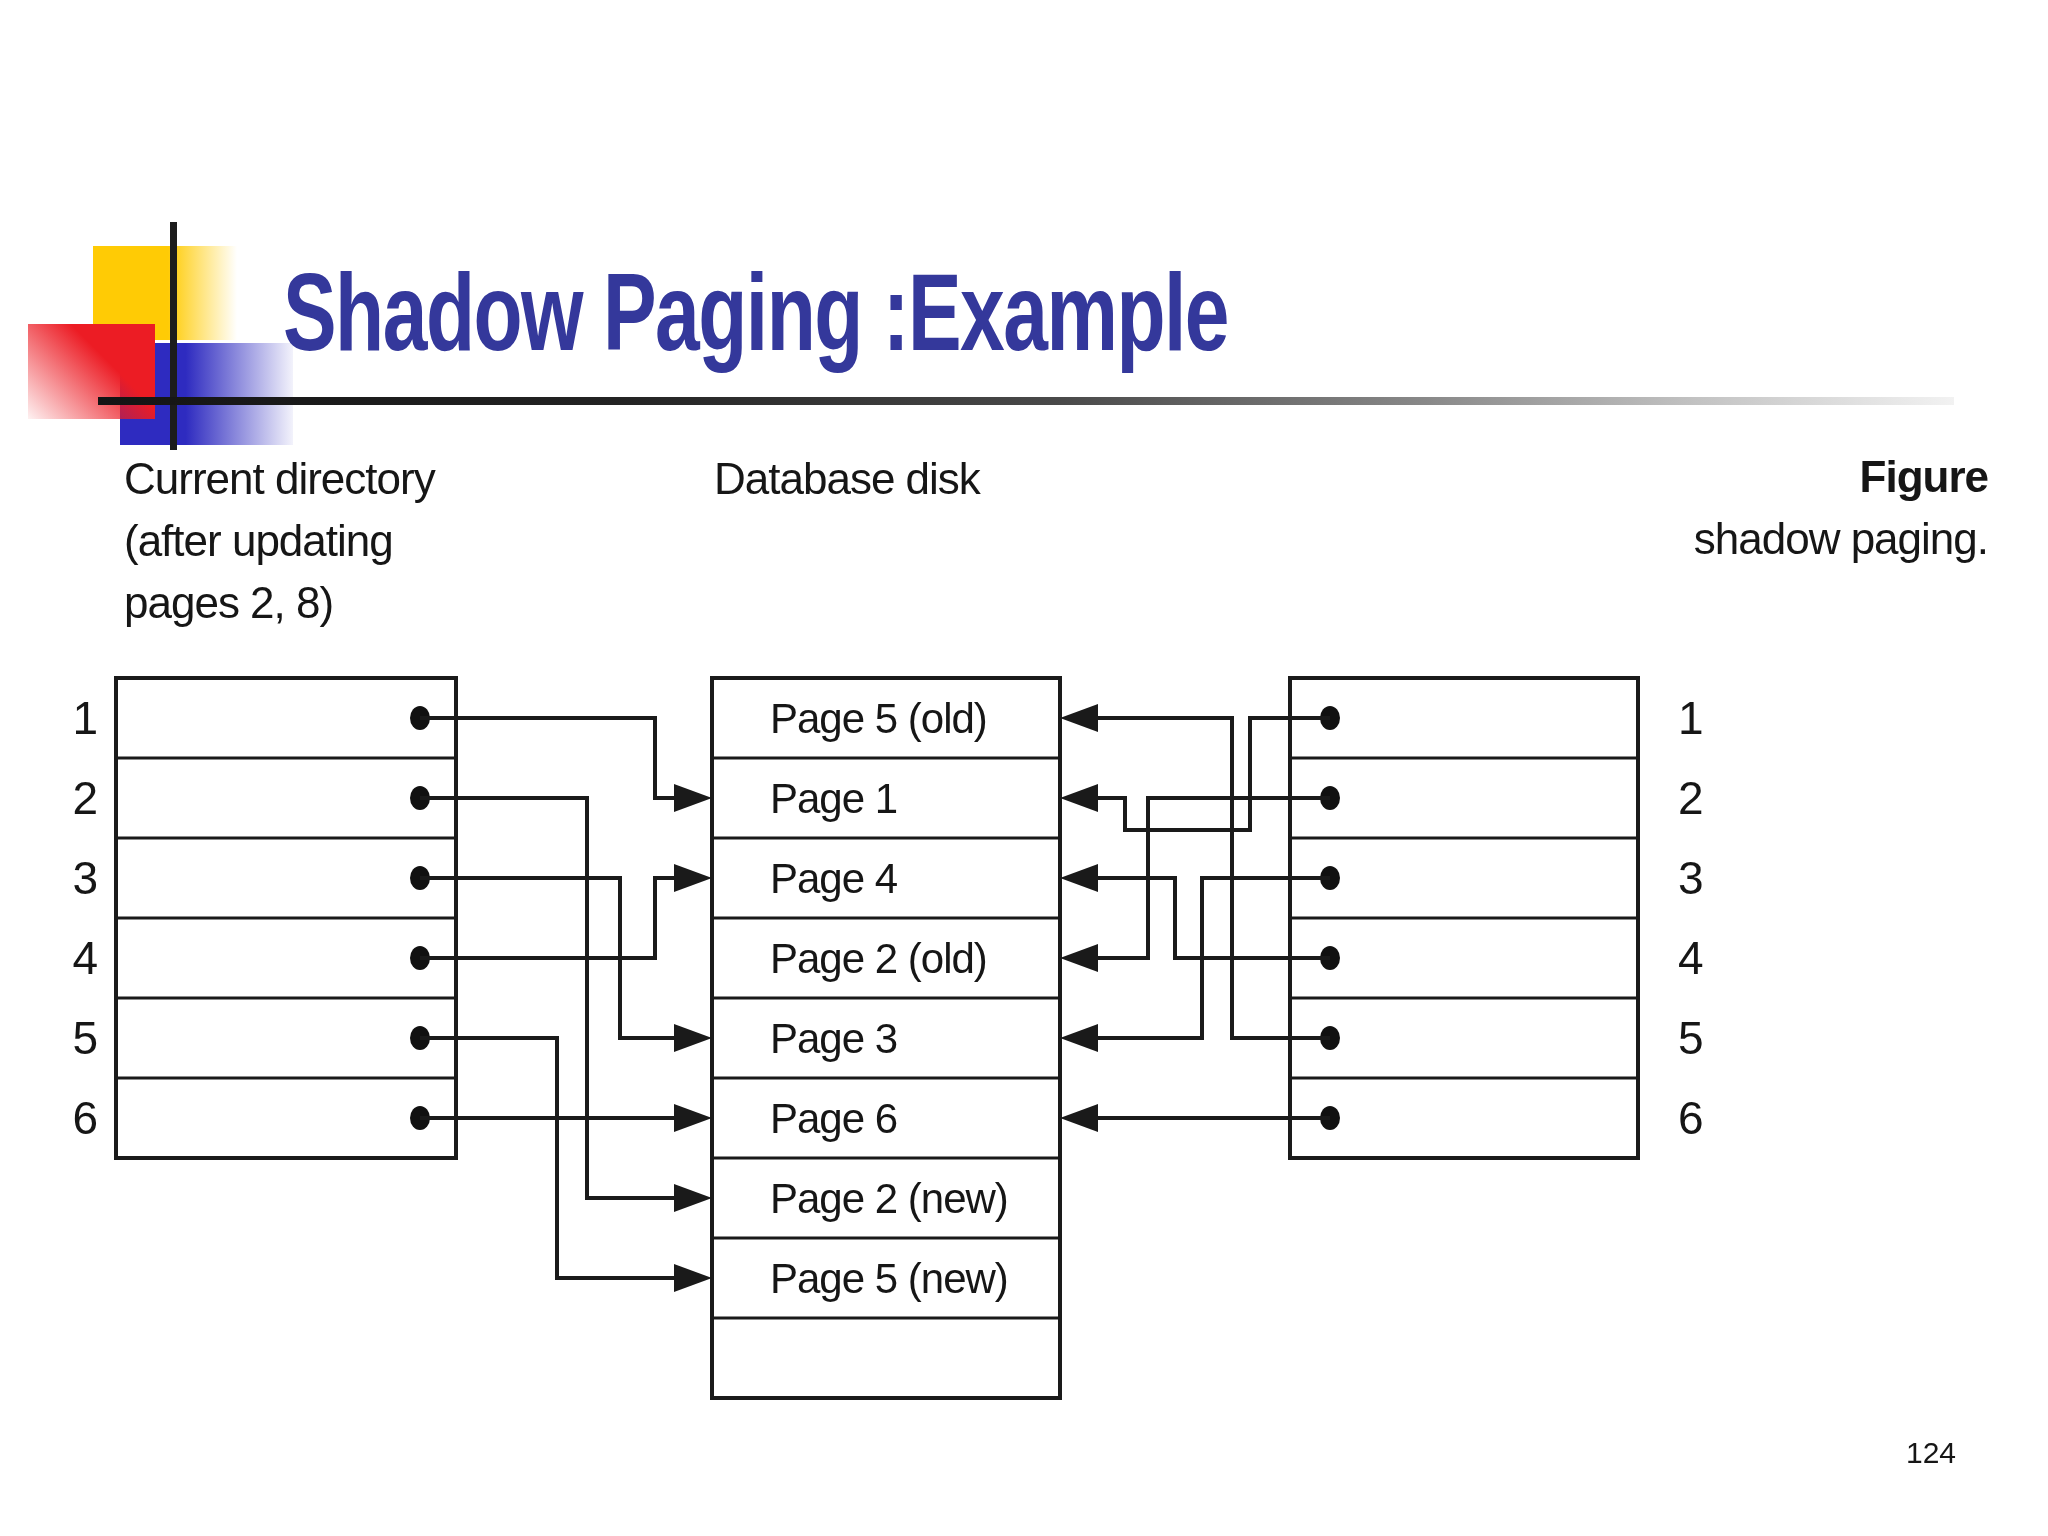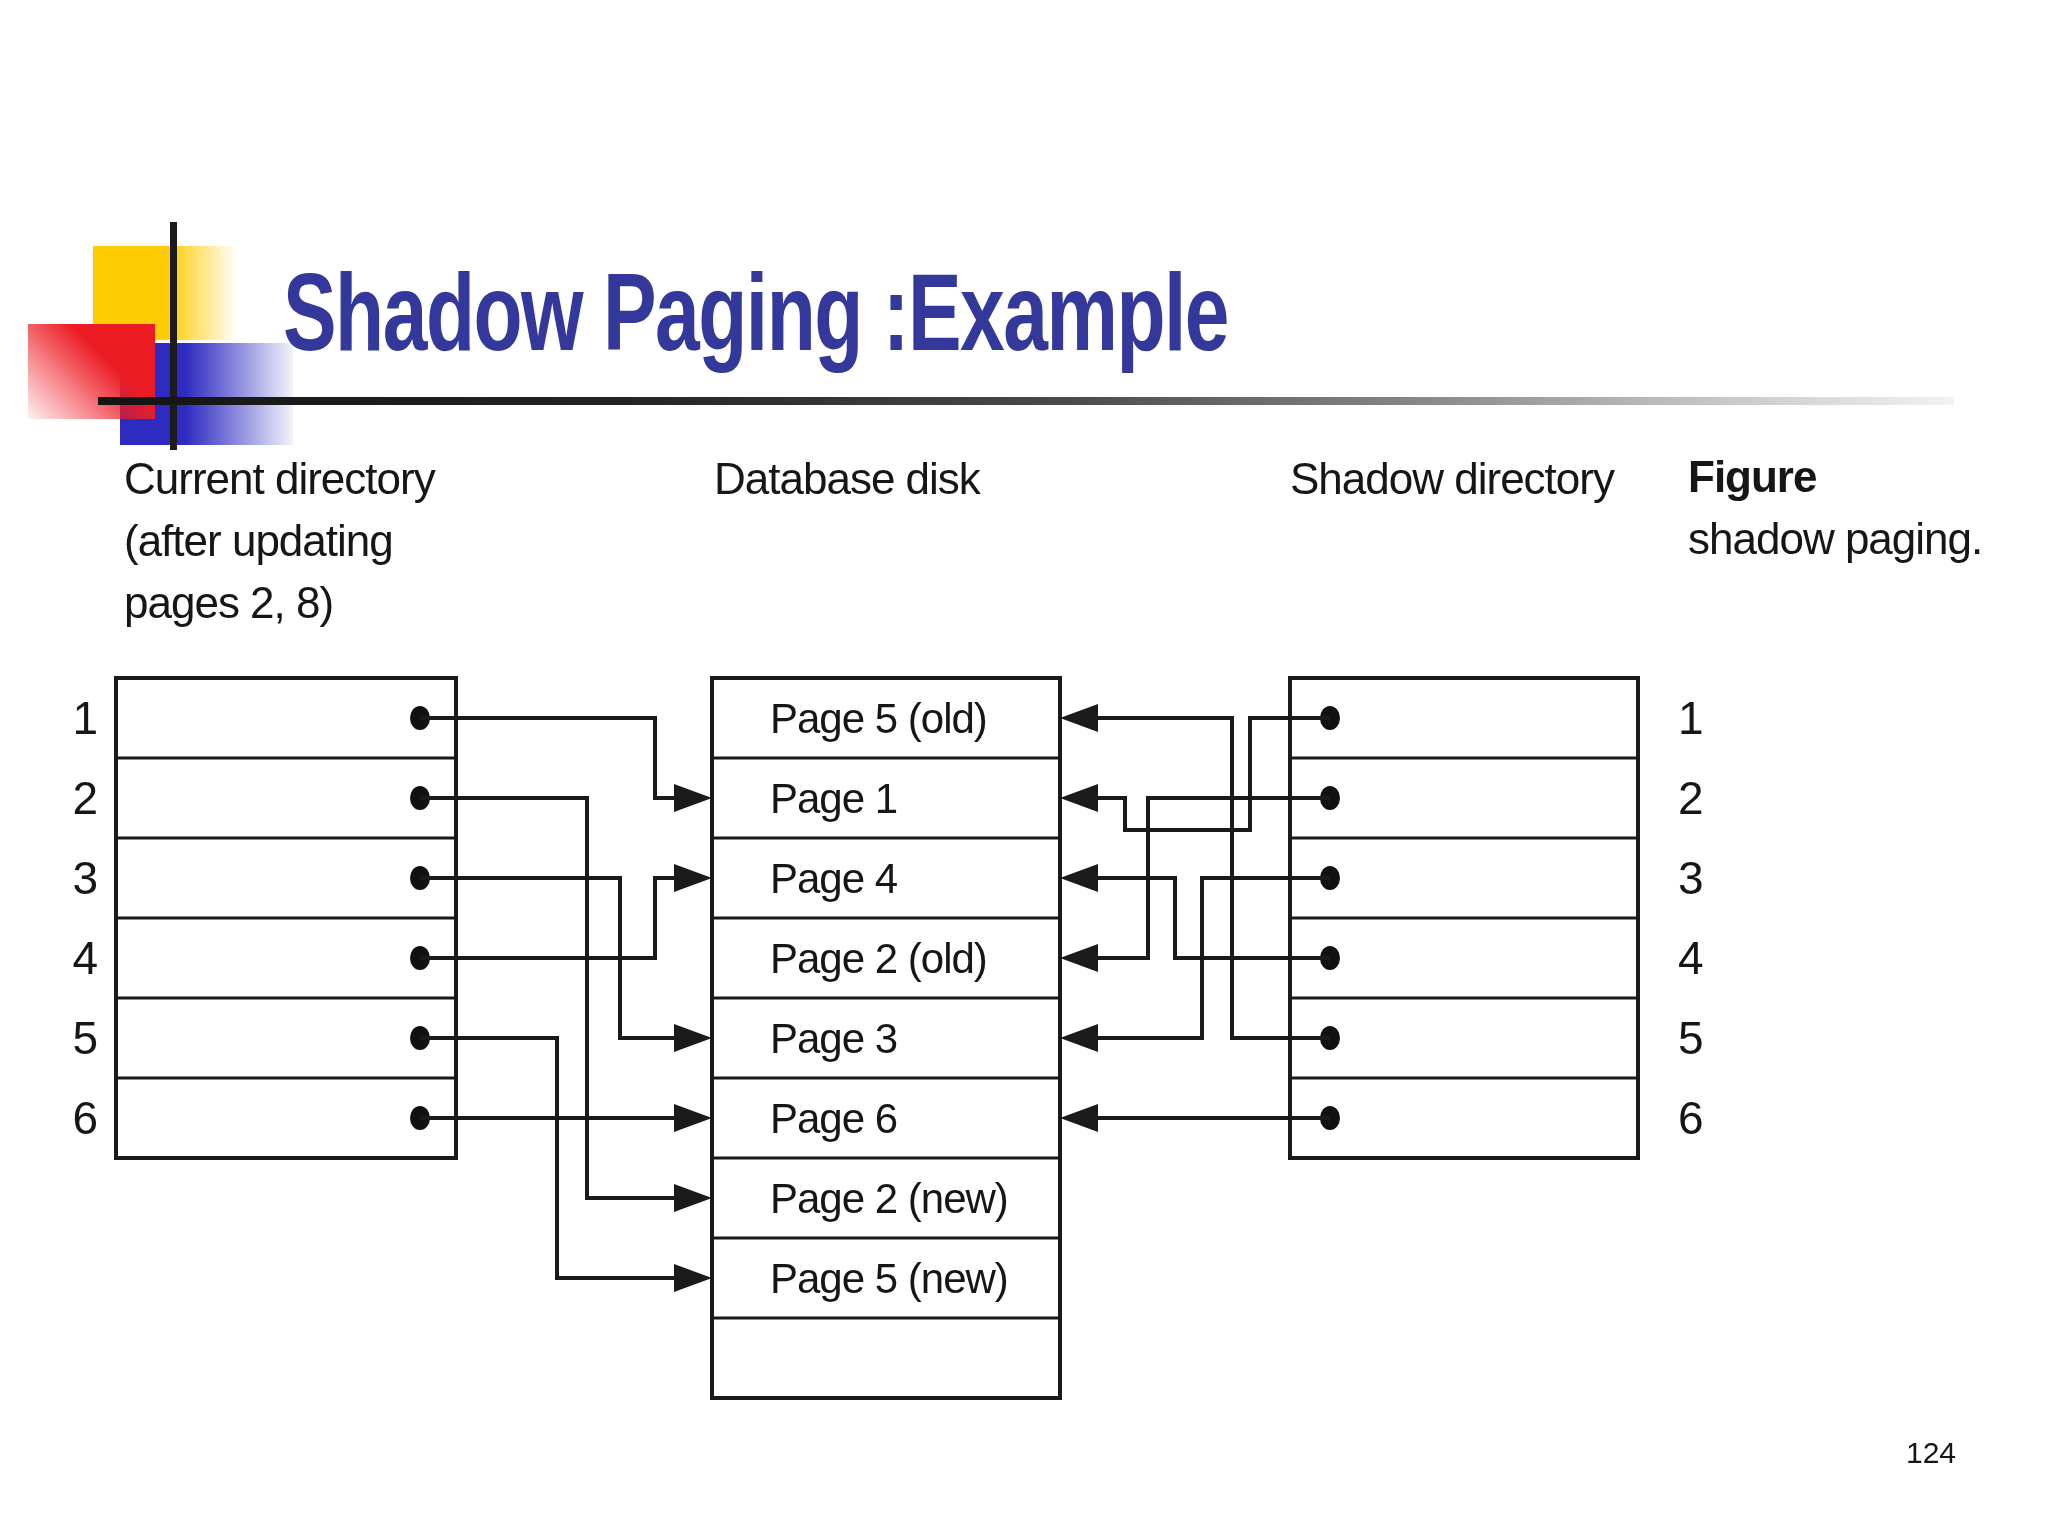--- a/index.html
+++ b/index.html
@@ -21,21 +21,21 @@
   
   #slide-title{left:283px;top:248px;white-space:nowrap;
     font-size:110px;font-weight:700;color:#34389b;letter-spacing:-2px;
     transform:scaleX(0.73);transform-origin:0 50%;}
 
   
   .colhead{font-size:44px;line-height:62px;letter-spacing:-1px;color:#161616;}
   #head-current{left:124px;top:448px;}
   #head-disk{left:714px;top:448px;}
   #head-shadow{left:1290px;top:448px;}
-  #figure-caption{left:1688px;top:446px;width:300px;text-align:left;}
+  #figure-caption{left:1688px;top:446px;width:300px;text-align:right;}
   #figure-caption .fig-title{font-weight:700;}
 
   #page-number{left:1906px;top:1436px;font-size:30px;color:#161616;}
 
   
   #diagram{left:0;top:0;width:2048px;height:1536px;}
   .tbl{fill:none;stroke:#1a1a1a;stroke-width:4;}
   .sep{stroke:#1a1a1a;stroke-width:3;}
   .conn{fill:none;stroke:#1a1a1a;stroke-width:4;}
   .arrow{fill:#1a1a1a;stroke:none;}
@@ -56,21 +56,20 @@
 
 <div class="abs colhead" id="head-current">
   <div>Current directory</div>
   <div>(after updating</div>
   <div>pages 2, 8)</div>
 </div>
 <div class="abs colhead" id="head-disk">
   <div>Database disk</div>
 </div>
 <div class="abs colhead" id="head-shadow">
-  <div>Shadow directory</div>
 </div>
 <div class="abs colhead" id="figure-caption">
   <div class="fig-title">Figure</div>
   <div>shadow paging.</div>
 </div>
 
 <div class="abs" id="page-number">124</div>
 
 <svg class="abs" id="diagram" viewBox="0 0 2048 1536">
 

